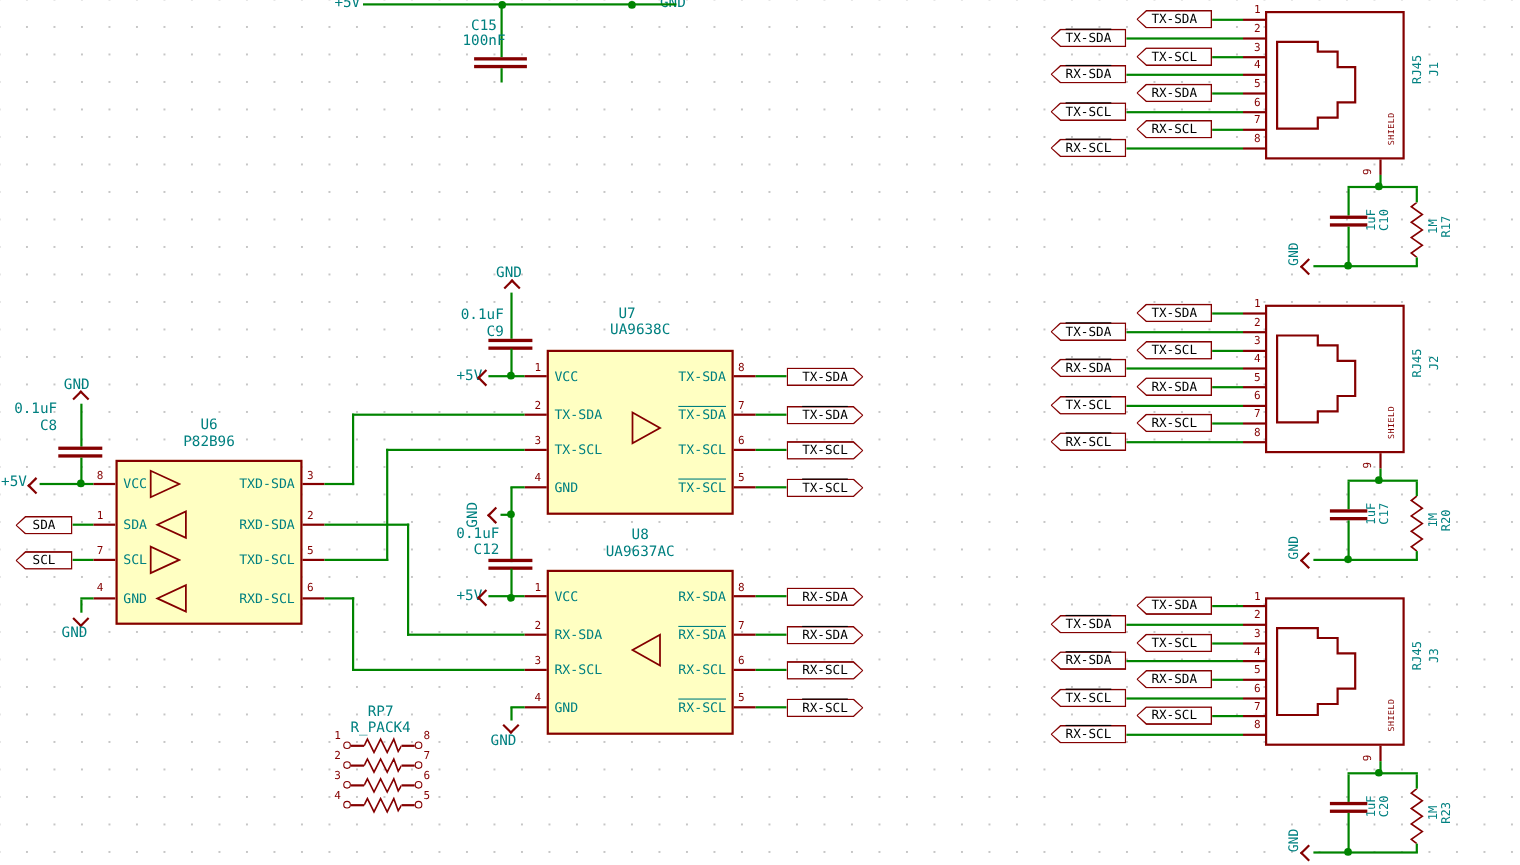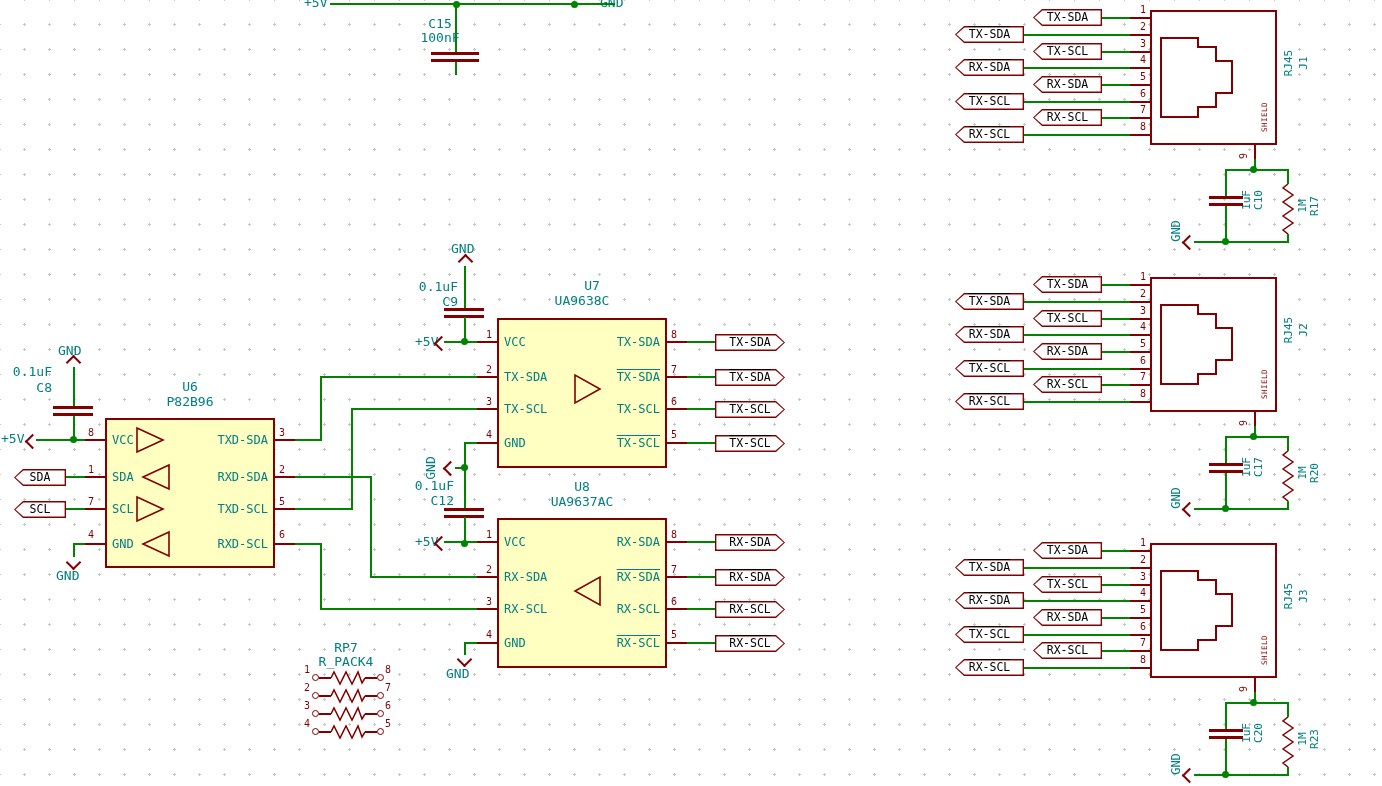--- a/index.html
+++ b/index.html
@@ -144,21 +144,21 @@
   <span class="t teal rt" style="left:406px;top:295px;width:52px">C9</span>
   <i class="plate" style="left:444px;top:308px;width:40px"></i>
   <i class="plate" style="left:444px;top:315px;width:40px"></i>
   <i class="w wv" style="left:464px;top:317px;height:26px"></i>
   <i class="dot" style="left:461px;top:338px"></i>
   <span class="t teal" style="left:415px;top:335px">+5V</span>
   <i class="chev cl" style="left:436px;top:338px"></i>
   <i class="w wh" style="left:444px;top:341px;width:33px"></i>
 
   <div class="ic" style="left:497px;top:318px;width:170px;height:150px"></div>
-  <span class="t teal ctr" style="left:532px;top:279px;width:120px">U7</span>
+  <span class="t teal ctr" style="left:510px;top:279px;width:120px">U7</span>
   <span class="t teal ctr" style="left:522px;top:294px;width:120px">UA9638C</span>
   <svg class="sym" style="left:497px;top:318px" width="170" height="150" viewBox="0 0 170 150">
     <polygon points="78,57 78,85 103,71" fill="none" stroke="#840000" stroke-width="1.6"></polygon>
   </svg>
   <i class="w wh pw" style="left:477px;top:341px;width:20px"></i>
   <i class="w wh pw" style="left:477px;top:376px;width:20px"></i>
   <i class="w wh pw" style="left:477px;top:408px;width:20px"></i>
   <i class="w wh pw" style="left:477px;top:442px;width:20px"></i>
   <span class="t pn" style="left:486px;top:329px">1</span>
   <span class="t pn" style="left:486px;top:364px">2</span>

